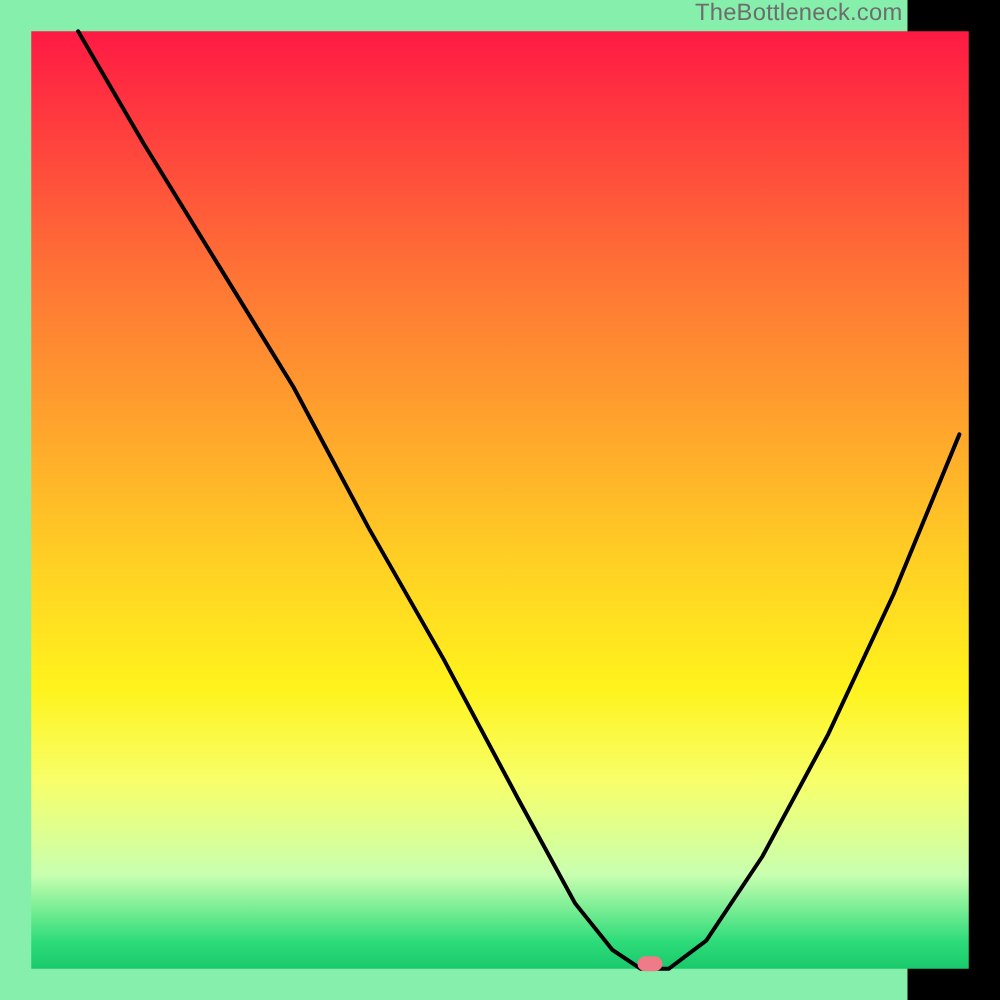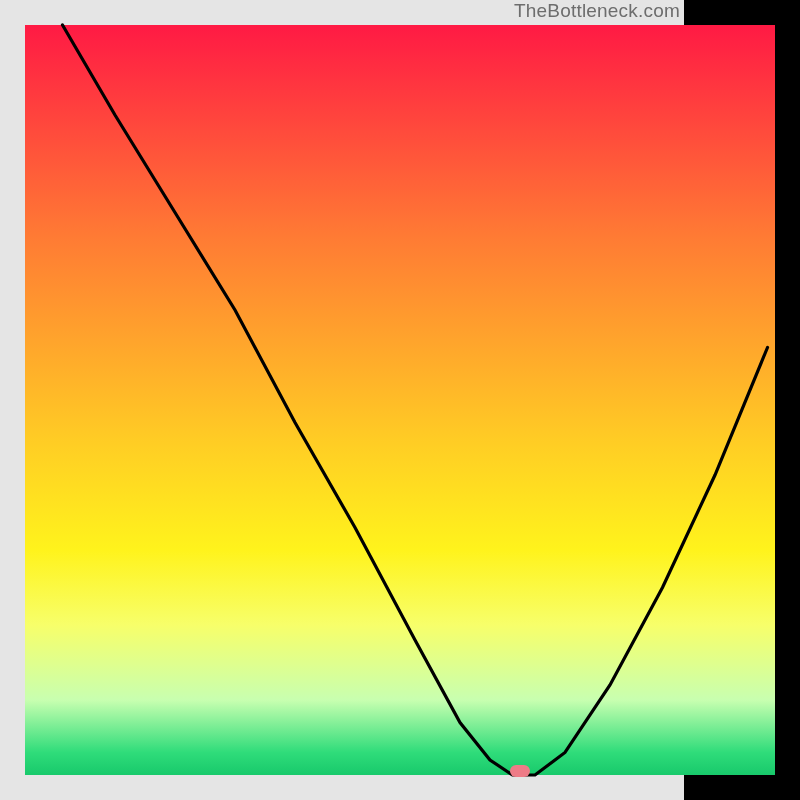--- a/index.html
+++ b/index.html
@@ -8,21 +8,22 @@
     width: 800px;
     height: 800px;
     background: #000;
     overflow: hidden;
     font-family: Arial, Helvetica, sans-serif;
   }
   .frame {
     position: relative;
     width: 684px;
     height: 800px;
-    background: #e5e5e5;
+    background: #86efac;
+    padding-left: 42px;
   }
   .plot-area {
     position: absolute;
     left: 25px;
     top: 25px;
     width: 750px;
     height: 750px;
     
     background: linear-gradient(
       to bottom,

